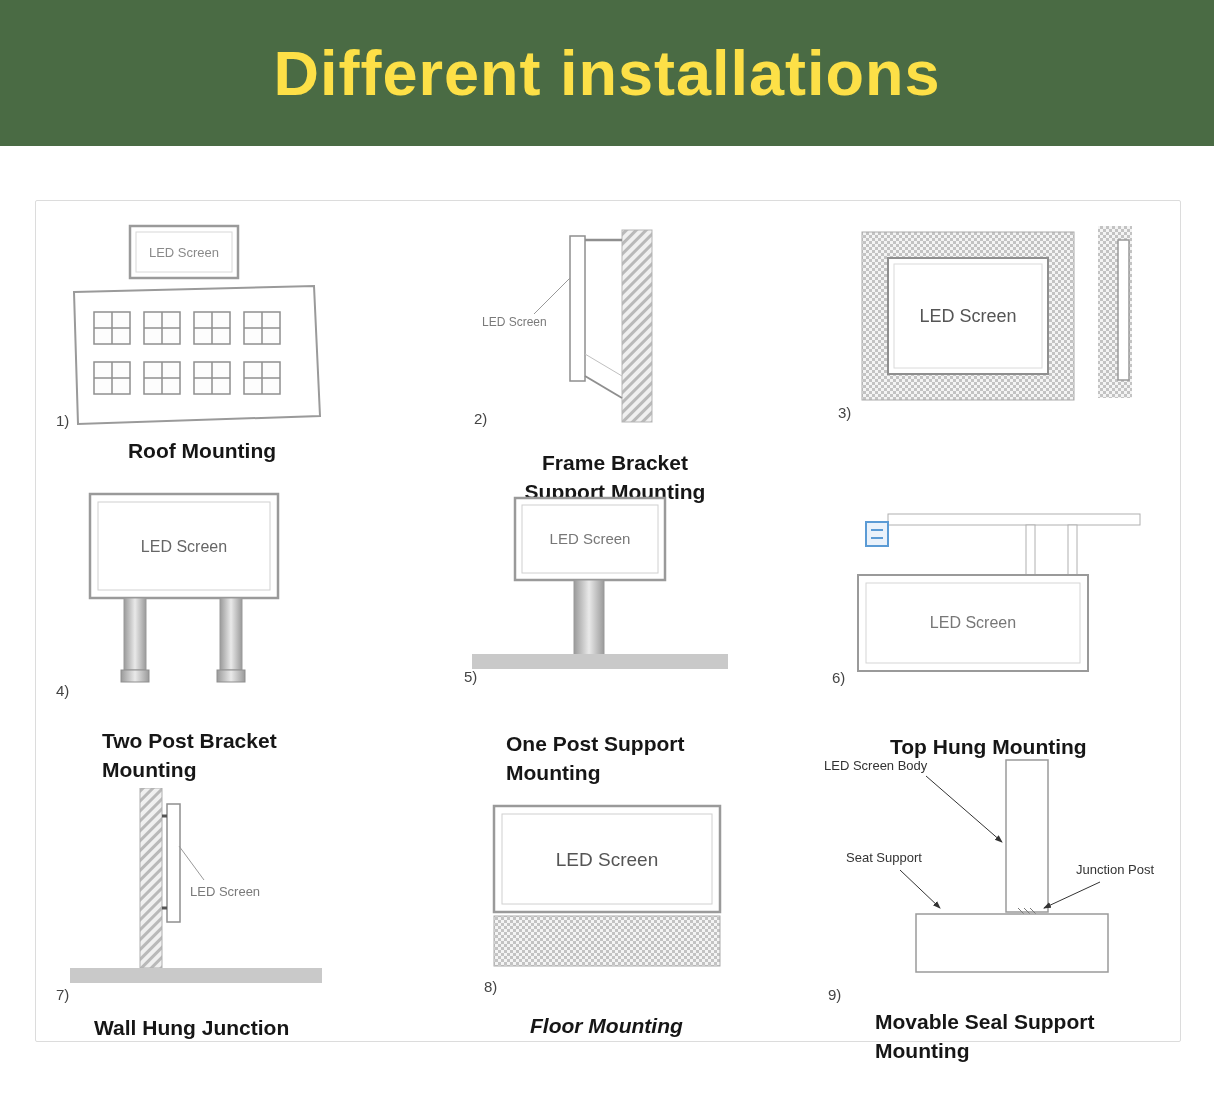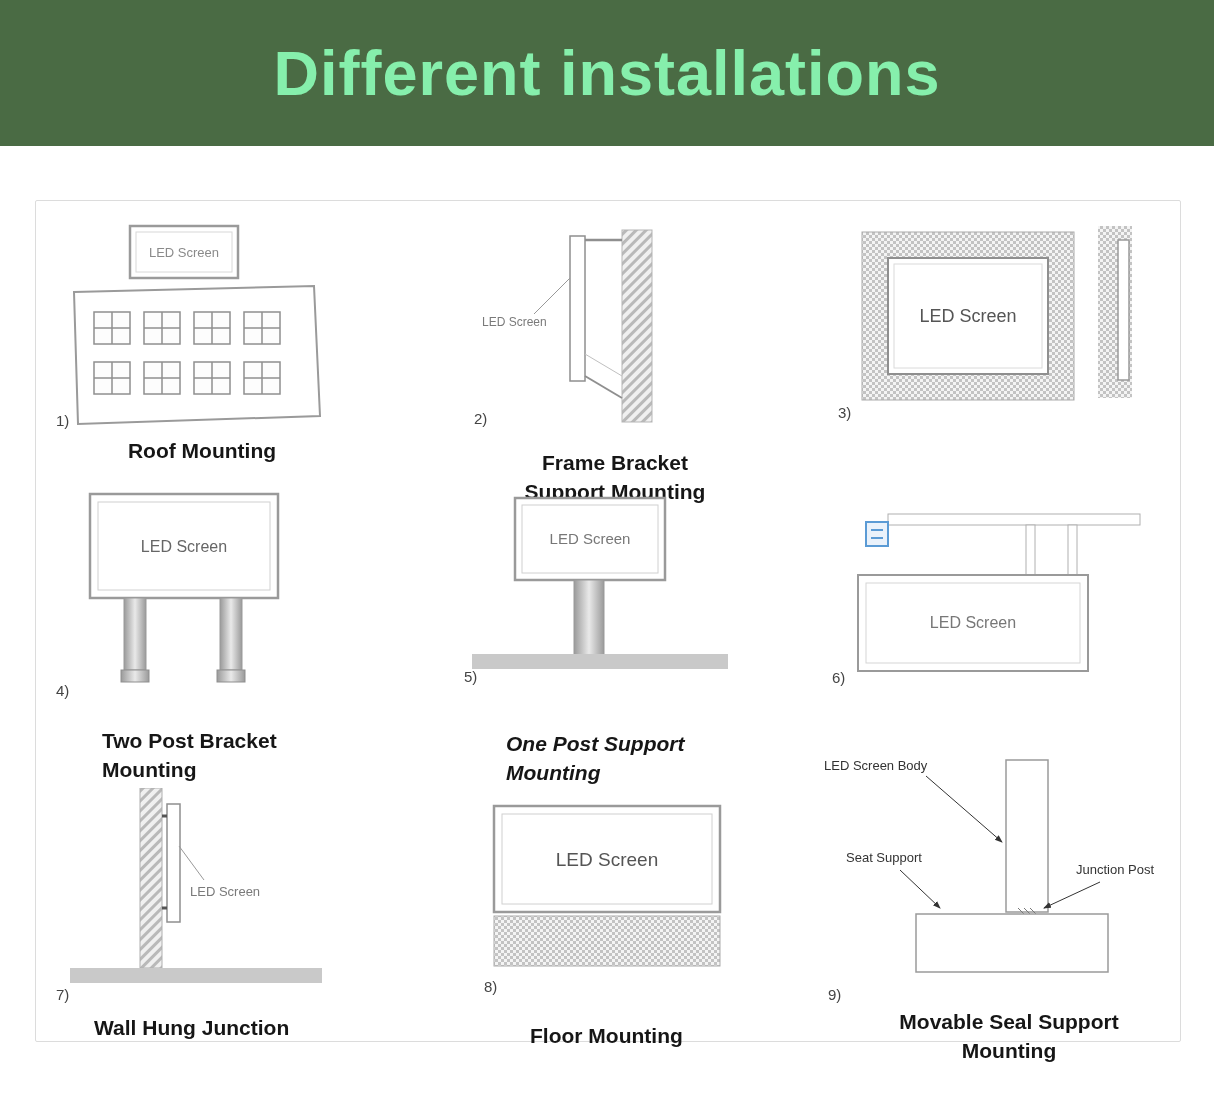--- a/index.html
+++ b/index.html
@@ -17,21 +17,21 @@
     overflow:hidden;
     background:#fff;
     font-family:"Liberation Sans", sans-serif;
   }
   .banner{
     position:absolute;left:0;top:0;width:1214px;height:146px;
     background:var(--header-bg,#4a6b44);
     display:flex;align-items:center;justify-content:center;
   }
   .banner h1{
-    margin:0;color:#86efac;
+    margin:0;color:#fde047;
     font-size:63px;font-weight:800;letter-spacing:1px;
   }
   .content-frame{
     position:absolute;left:35px;top:200px;width:1146px;height:842px;
     border:1px solid var(--frame-border,#dcdcdc);
     border-radius:2px;
     background:#fff;
   }
   .cell{position:absolute;}
   .cell svg{display:block;}
@@ -45,29 +45,29 @@
   .c1 .label{width:220px;margin:2px auto 0;}
   .c2{left:430px;top:226px;width:330px;}
   .c2 svg{margin-left:40px;}
   .c2 .label{width:220px;margin:18px 0 8px 75px;}
   .c3{left:830px;top:226px;width:345px;}
   .c3 .label{width:240px;margin:22px 0 0 52px;}
   .c4{left:52px;top:488px;width:300px;}
   .c4 .label{width:235px;margin:24px 0 0 50px;}
   .c5{left:440px;top:490px;width:310px;}
   .c5 svg{margin-left:20px;}
-  .c5 .label{width:235px;margin:40px 0 0 66px;font-style:italic;}
+  .c5 .label{width:235px;margin:40px 0 0 66px;}
   .c6{left:828px;top:498px;width:350px;}
   .c6 .label{width:260px;margin:45px 0 0 62px;}
   .c7{left:52px;top:788px;width:310px;}
   .c7 .label{width:260px;margin:6px 0 0 42px;}
   .c8{left:440px;top:800px;width:310px;}
   .c8 svg{margin-left:40px;}
-  .c8 .label{width:200px;margin:22px 0 0 90px;}
-  .c9{left:818px;top:752px;width:380px;text-align:center;}
+  .c8 .label{width:200px;margin:12px 0 0 90px;font-style:italic;}
+  .c9{left:818px;top:752px;width:380px;}
   .c9 .label{width:268px;margin:-6px 0 0 57px;}
   .hidden-defs{position:absolute;width:0;height:0;}
 </style>
 </head>
 <body>
 
 <svg class="hidden-defs" aria-hidden="true">
   <defs>
     <pattern id="hatch" width="7" height="7" patternUnits="userSpaceOnUse" patternTransform="rotate(45)">
       <rect width="7" height="7" fill="#f0f0f0"></rect>
@@ -194,20 +194,21 @@
         <line x1="43" y1="32" x2="55" y2="32" stroke="#5b9bd5" stroke-width="2"></line>
         <line x1="43" y1="40" x2="55" y2="40" stroke="#5b9bd5" stroke-width="2"></line>
       </g>
       <rect x="198" y="27" width="9" height="50" fill="#fff" stroke="#b0b0b0"></rect>
       <rect x="240" y="27" width="9" height="50" fill="#fff" stroke="#b0b0b0"></rect>
       <rect x="30" y="77" width="230" height="96" fill="#fff" stroke="#9a9a9a" stroke-width="2"></rect>
       <rect x="38" y="85" width="214" height="80" fill="#fff" stroke="#d5d5d5" stroke-width="1"></rect>
       <text x="145" y="130" font-size="16" fill="#777" text-anchor="middle">LED Screen</text>
       <text x="4" y="185" font-size="15" fill="#444">6)</text>
     </svg>
+    <div class="label">Top Hung Mounting</div>
   </div>
 
   <div class="cell c7">
     <svg width="300" height="220" viewBox="0 0 300 220">
       <rect x="88" y="0" width="22" height="180" fill="url(#hatch)" stroke="#b0b0b0"></rect>
       <rect x="115" y="16" width="13" height="118" fill="#fff" stroke="#8f8f8f" stroke-width="1.5"></rect>
       <line x1="110" y1="28" x2="115" y2="28" stroke="#555" stroke-width="3"></line>
       <line x1="110" y1="120" x2="115" y2="120" stroke="#555" stroke-width="3"></line>
       <line x1="152" y1="92" x2="127" y2="58" stroke="#999" stroke-width="1"></line>
       <text x="138" y="108" font-size="13" fill="#7a7a7a">LED Screen</text>

